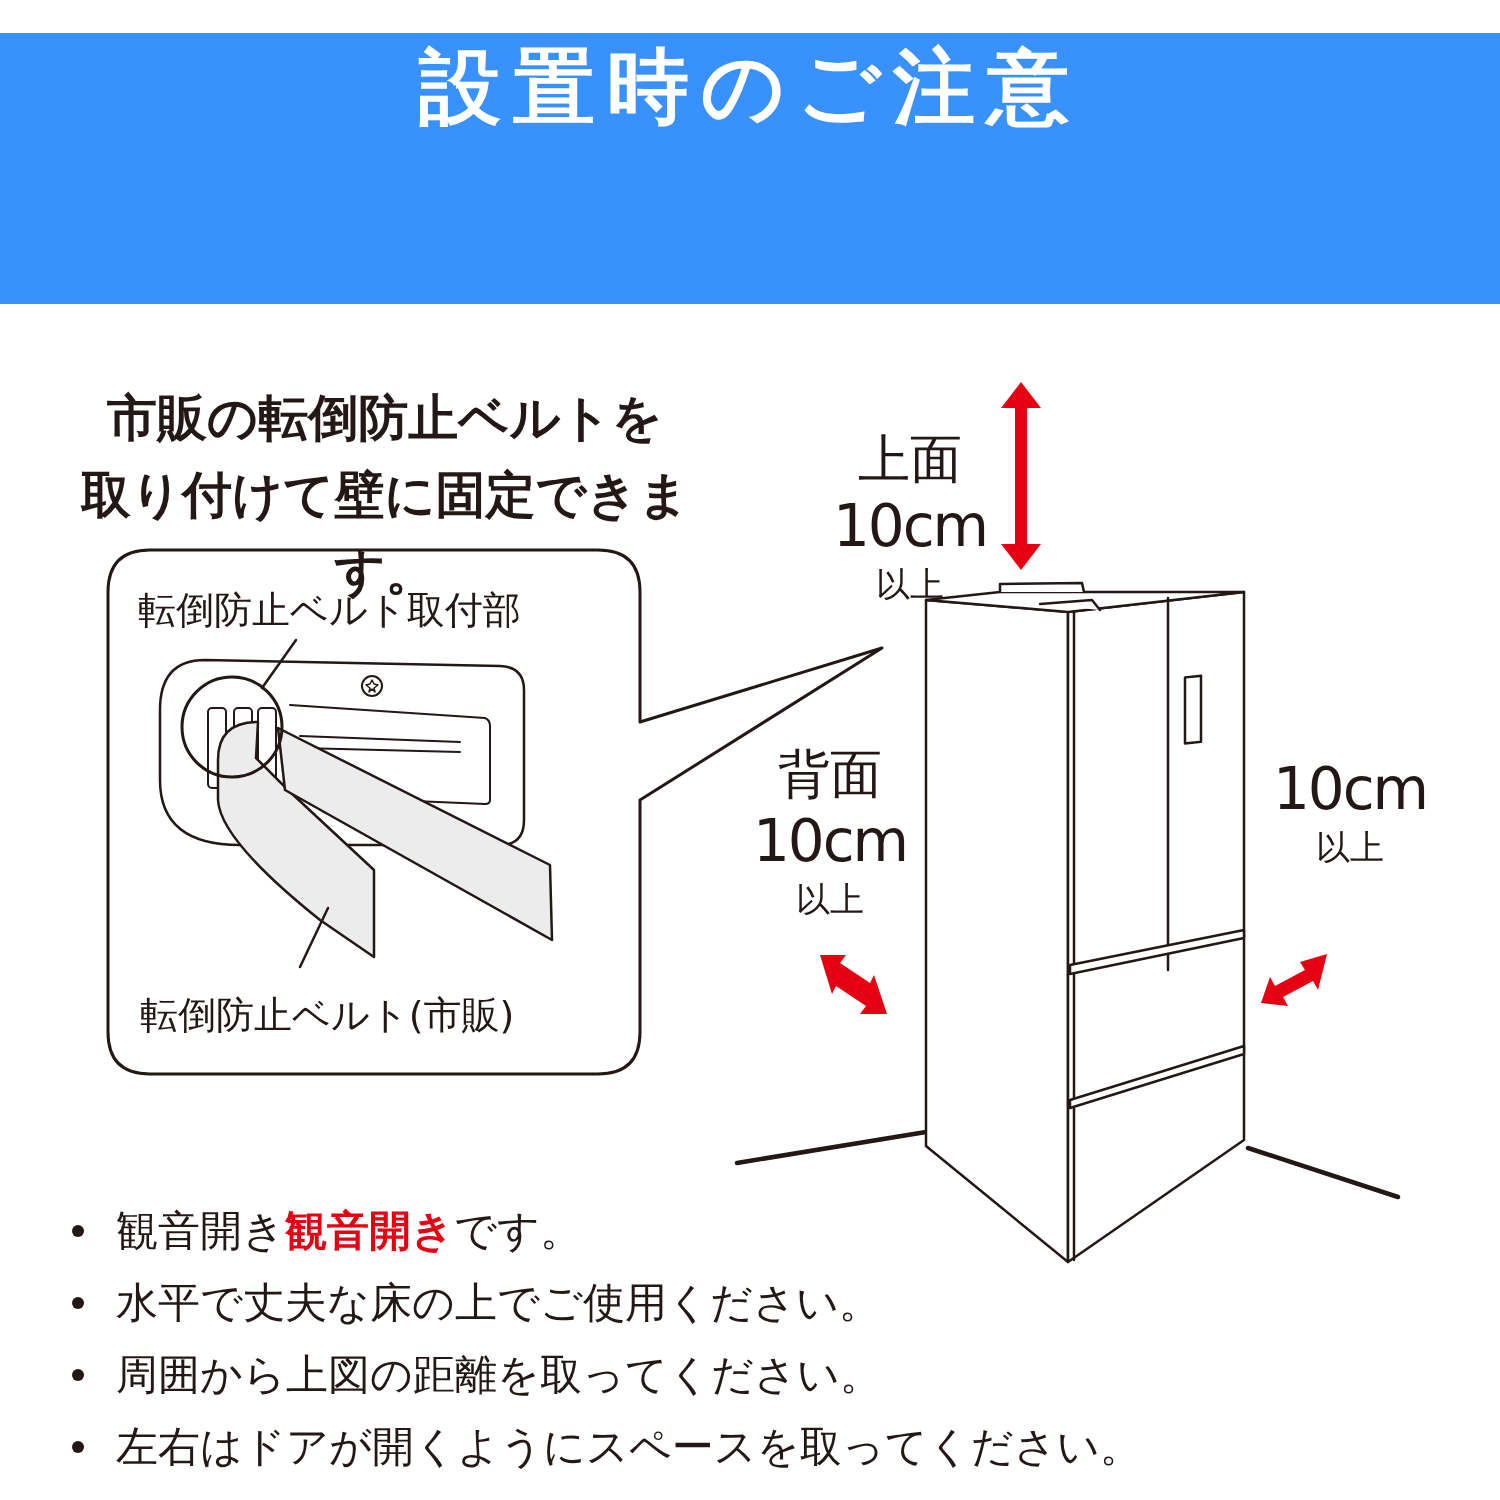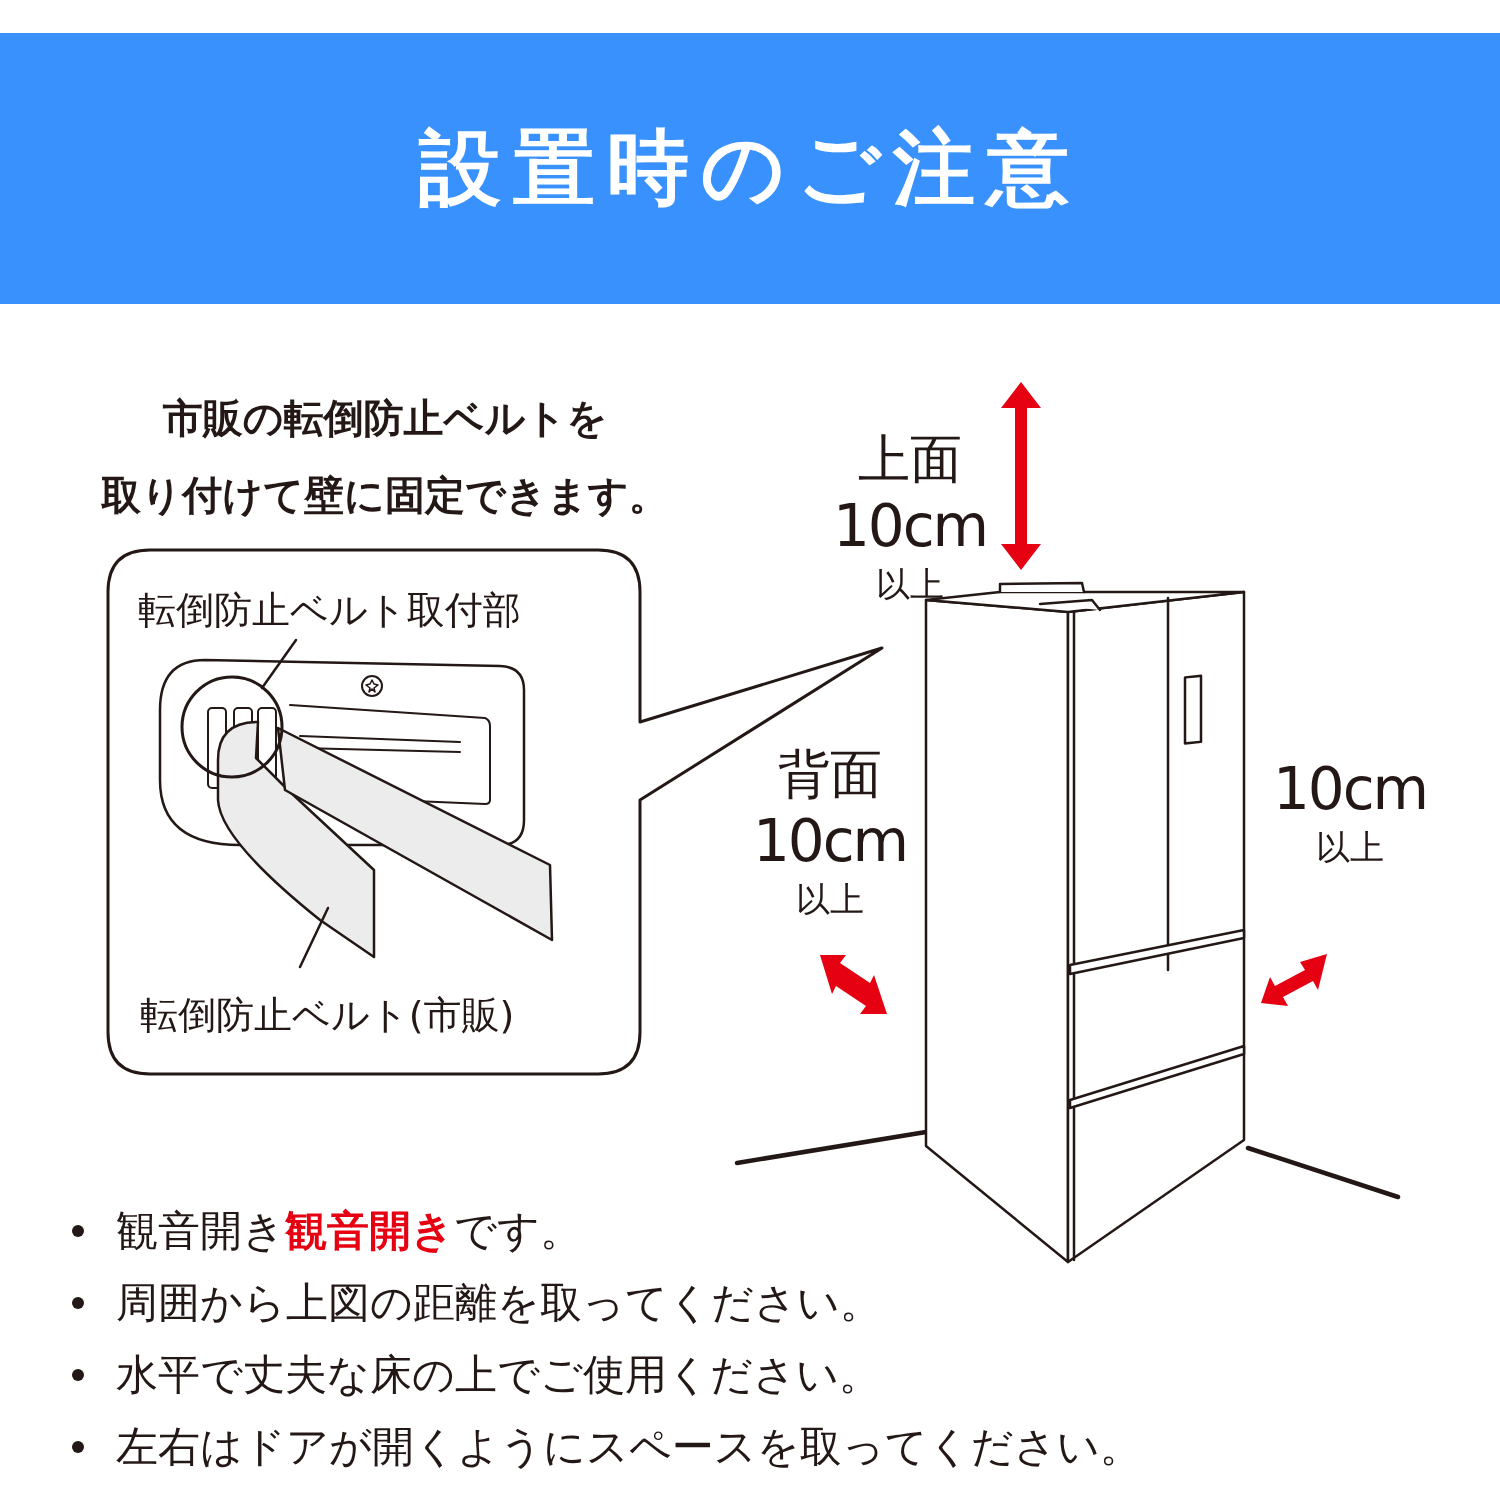--- a/index.html
+++ b/index.html
@@ -1,20 +1,20 @@
 <!DOCTYPE html>
 <html><head>
 <meta charset="utf-8">
 <style>
   * { margin:0; padding:0; box-sizing:border-box; }
   html, body { width:1500px; height:1500px; background:#ffffff; overflow:hidden; }
   body { position:relative; font-family:"DejaVu Sans", "Liberation Sans", sans-serif; color:#231815; }
-  .banner { position:absolute; left:0; top:33px; width:1500px; height:271px; background:#3891fd; display:flex; align-items:center; justify-content:center; }
+  .banner { position:absolute; left:0; top:33px; width:1500px; height:271px; background:#3891fd; display:flex; align-items:flex-start; justify-content:center; }
   .banner h1 { color:#ffffff; font-size:82px; font-weight:bold; letter-spacing:12px; }
-  .intro { position:absolute; left:40px; top:380px; width:690px; text-align:center; font-size:40px; font-weight:bold; line-height:77px; }
+  .intro { position:absolute; left:40px; top:380px; width:690px; text-align:center; font-size:50px; font-weight:bold; line-height:77px; }
   .art { position:absolute; left:0; top:0; width:1500px; height:1500px; }
   .lbl { position:absolute; text-align:center; line-height:1; }
   .lbl .ttl { display:block; font-size:52px; }
   .lbl .val { display:block; font-size:58px; margin-top:12px; letter-spacing:-2px; }
   .lbl .sub { display:block; font-size:34px; margin-top:12px; }
   .callout-text { position:absolute; font-size:38px; }
   .notes { position:absolute; left:72px; top:1195px; list-style:none; }
   .notes li { font-size:42px; height:72px; line-height:58px; white-space:nowrap; display:flex; align-items:center; }
   .bullet { display:inline-block; width:12px; height:12px; border-radius:50%; background:#231815; margin-right:32px; }
   .hl { color:#e50012; font-weight:bold; }
@@ -98,23 +98,23 @@
 
 <ul class="notes">
   <li>
     <span class="bullet"></span>
     <span>観音開き</span>
       <span class="hl">観音開き</span>
       <span>です。</span>
   </li>
   <li>
     <span class="bullet"></span>
-    <span>周囲から上図の距離を取ってください。</span>
+    <span>水平で丈夫な床の上でご使用ください。</span>
   </li>
   <li>
     <span class="bullet"></span>
-    <span>水平で丈夫な床の上でご使用ください。</span>
+    <span>周囲から上図の距離を取ってください。</span>
   </li>
   <li>
     <span class="bullet"></span>
     <span>左右はドアが開くようにスペースを取ってください。</span>
   </li>
 </ul>
 
 </body></html>

